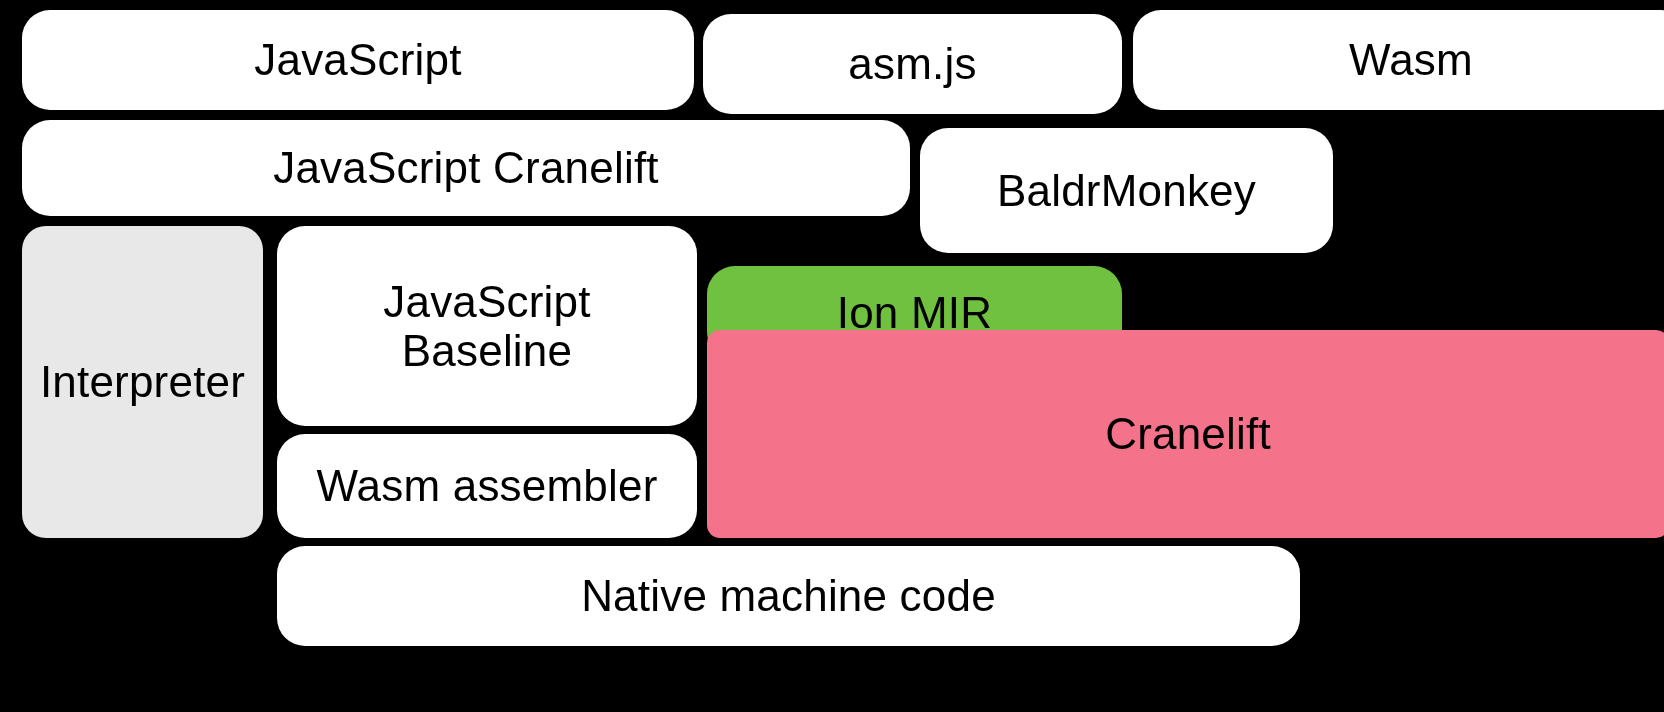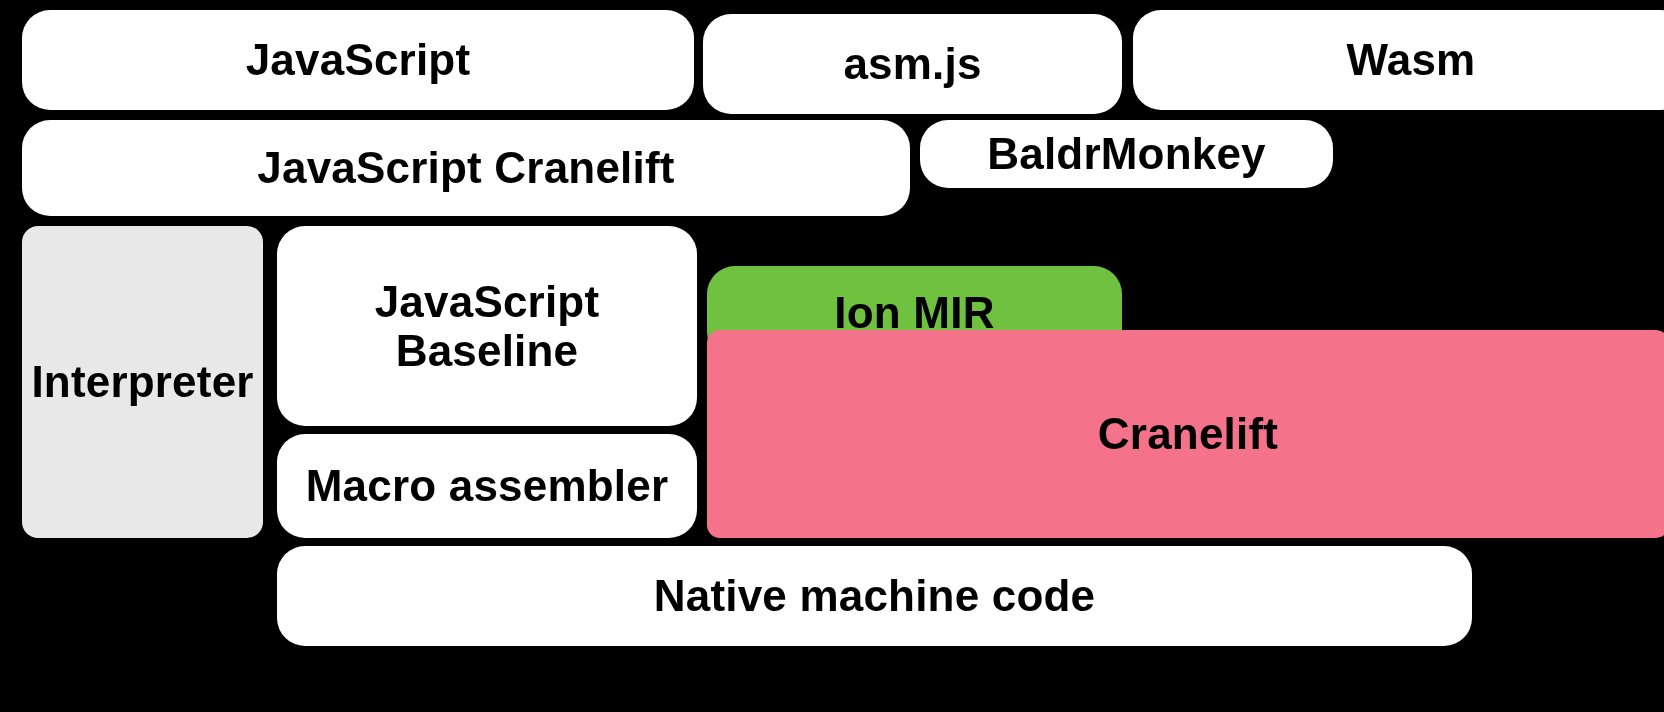--- a/index.html
+++ b/index.html
@@ -21,50 +21,50 @@
   }
   .box {
     position: absolute;
     display: flex;
     align-items: center;
     justify-content: center;
     text-align: center;
     border-radius: 28px;
     color: #000000;
     font-size: 44px;
-    font-weight: 700;
+    font-weight: 400;
     line-height: 1.12;
     letter-spacing: 0.2px;
     box-sizing: border-box;
     padding: 4px 10px;
     white-space: pre-line;
   }
   .white  { background: #ffffff; }
   .gray   { background: #e8e8e8; }
   .green  { background: #6fc13f; margin-top: 40px; }
   .pink   { background: #f4738a; }
 
   
   #b-javascript      { left: 22px;   top: 10px;  width: 672px; height: 100px; }
   #b-asmjs           { left: 703px;  top: 14px;  width: 419px; height: 100px; }
   #b-wasm            { left: 1133px; top: 10px;  width: 556px; height: 100px; }
 
   
   #b-js-bytecode     { left: 22px;   top: 120px; width: 888px; height: 96px; }
-  #b-baldrmonkey     { left: 920px;  top: 120px; width: 413px; height: 68px; }
+  #b-baldrmonkey     { left: 920px;  top: 128px; width: 413px; height: 125px; }
 
   
-  #b-interpreter     { left: 22px;   top: 226px; width: 241px; height: 312px; border-radius: 16px; }
+  #b-interpreter     { left: 22px;   top: 226px; width: 241px; height: 312px; border-radius: 24px; }
   #b-js-baseline     { left: 277px;  top: 226px; width: 420px; height: 200px; }
   #b-macro-assembler { left: 277px;  top: 434px; width: 420px; height: 104px; }
   #b-ion-mir         { left: 707px;  top: 226px; width: 415px; height: 94px; }
   #b-cranelift       { left: 707px;  top: 330px; width: 962px; height: 208px; border-radius: 13px; }
 
   
-  #b-native-code     { left: 277px;  top: 546px; width: 1195px; height: 100px; }
+  #b-native-code     { left: 277px;  top: 546px; width: 1023px; height: 100px; }
 </style>
 </head>
 <body>
 
 <div id="stage">
 
   <div class="box white" id="b-javascript">JavaScript</div>
 
   <div class="box white" id="b-asmjs">asm.js</div>
 
@@ -72,21 +72,21 @@
 
   <div class="box white" id="b-js-bytecode">JavaScript Cranelift</div>
 
   <div class="box white" id="b-baldrmonkey">BaldrMonkey</div>
 
   <div class="box gray" id="b-interpreter">Interpreter</div>
 
   <div class="box white" id="b-js-baseline">JavaScript
 Baseline</div>
 
-  <div class="box white" id="b-macro-assembler">Macro assembler</div>
+  <div class="box white" id="b-macro-assembler">Wasm assembler</div>
 
   <div class="box green" id="b-ion-mir">Ion MIR</div>
 
   <div class="box pink" id="b-cranelift">Cranelift</div>
 
   <div class="box white" id="b-native-code">Native machine code</div>
 
 </div>
 
 </body></html>

